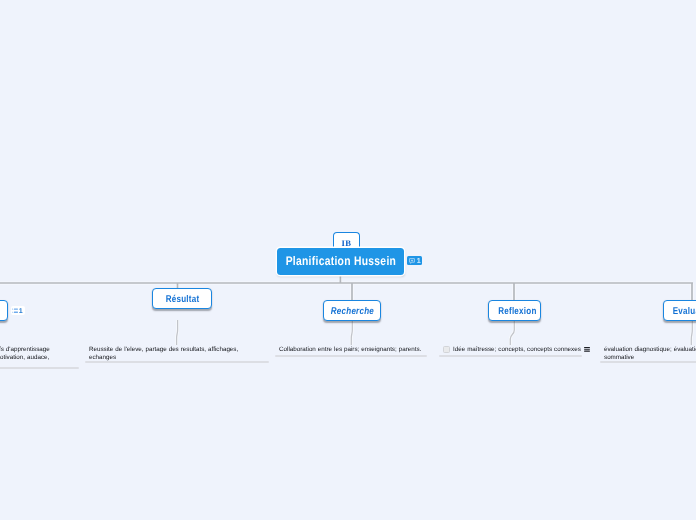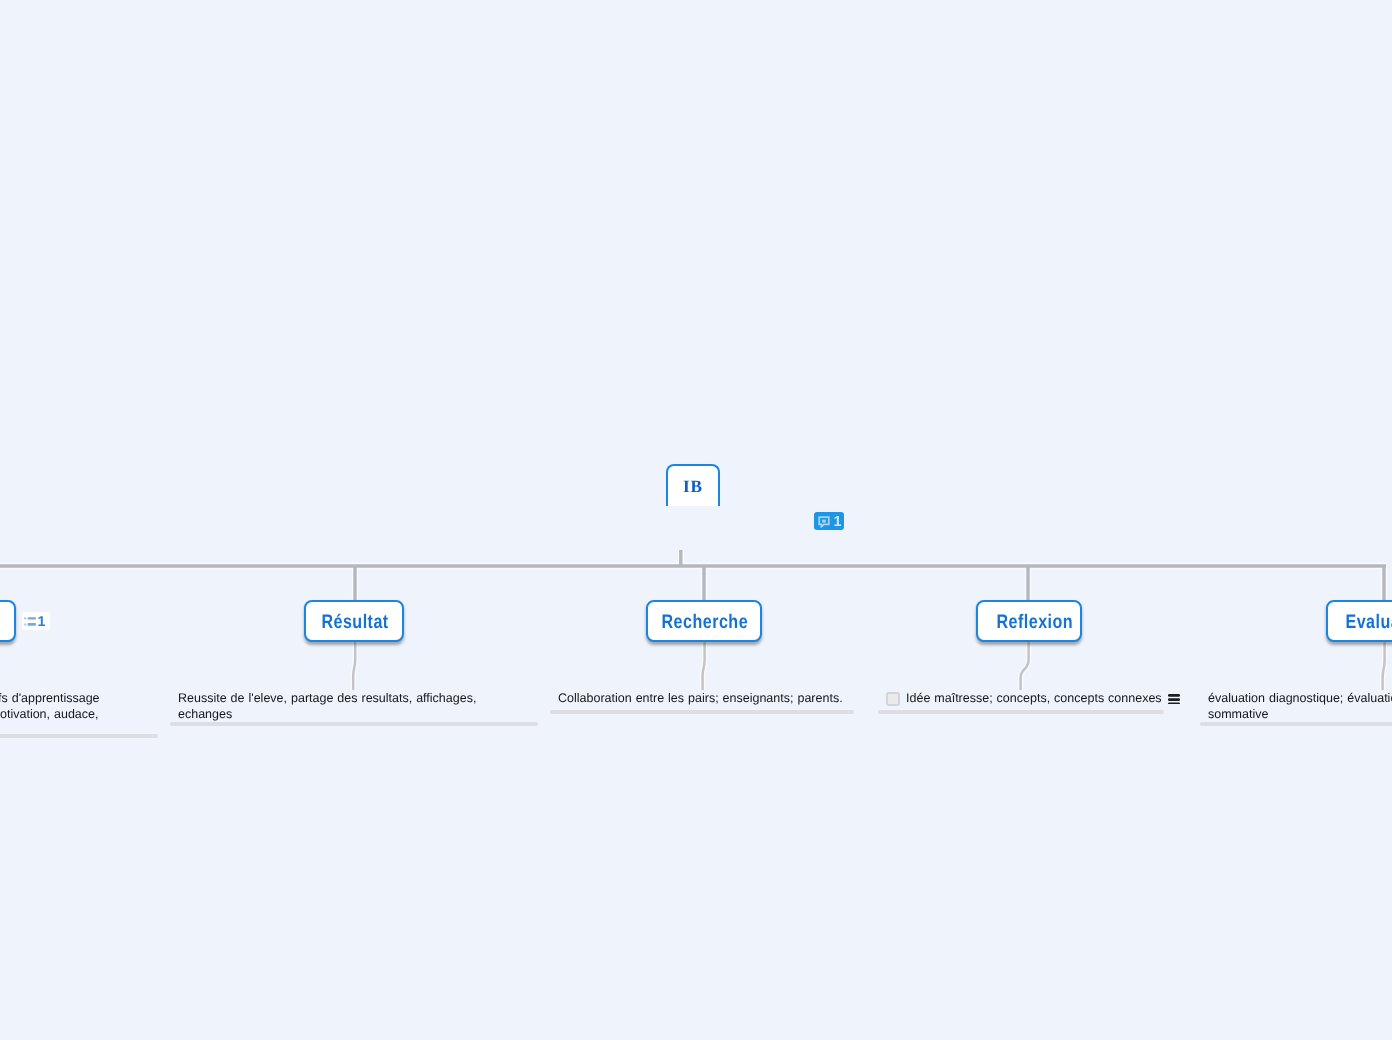--- a/index.html
+++ b/index.html
@@ -70,20 +70,23 @@
       <path d="M177.6,320 L177.6,330 C177.6,334 176.6,334 176.6,338 L176.6,345"></path>
       <path d="M352.3,320 L352.3,330 C352.3,334 351.3,334 351.3,338 L351.3,345"></path>
       <path d="M514.3,320 L514.3,330 C514.3,335 510.3,334 510.3,339 L510.3,345"></path>
       <path d="M692.3,320 L692.3,330 C692.3,335 691.3,334 691.3,339 L691.3,345"></path>
     </g>
   </svg>
 
   <div class="ibnode" style="left:333px;top:232px;width:27px;height:21px;padding-bottom:0px;">
     <span>IB</span>
   </div>
+  <div class="root" style="left:277px;top:248px;width:127px;height:27px;">
+    <span>Planification Hussein</span>
+  </div>
   <div class="badge-root" style="left:407px;top:256px;">
     <svg width="6" height="6" viewBox="0 0 12 12" style="margin-left:0.5px">
       <path d="M1.2,1.2 h9.6 v7.2 h-5 l-2.4,2.4 v-2.4 h-2.2 z" fill="none" stroke="#a9d4f6" stroke-width="1.7"></path>
       <rect x="4.2" y="3.6" width="3.6" height="3" fill="#a9d4f6"></rect>
     </svg>
     <span style="color:#cfe8fb">1</span>
   </div>
 
   <div class="node" style="left:-44px;top:300px;width:52px;height:21px;">
     <span></span>
@@ -91,24 +94,24 @@
   <div class="badge-white" style="left:11px;top:306px;">
     <svg width="6" height="6" viewBox="0 0 12 12" style="position:relative;top:0.5px">
       <rect x="0" y="1.2" width="2.2" height="2.2" rx="0.4" fill="#a8cff4"></rect>
       <rect x="3.6" y="1.2" width="8.4" height="2.2" rx="0.8" fill="#6fabed"></rect>
       <rect x="0" y="7.4" width="2.2" height="2.2" rx="0.4" fill="#a8cff4"></rect>
       <rect x="3.6" y="7.0" width="8.4" height="2.8" rx="0.8" fill="#6fabed"></rect>
     </svg>
     <span style="position:relative;top:1px;left:-1px">1</span>
   </div>
 
-  <div class="node" style="left:152px;top:300px;width:50px;height:21px;">
+  <div class="node" style="left:152px;top:288px;width:60px;height:21px;">
     <span>Résultat</span>
   </div>
-  <div class="node" style="left:323px;top:300px;width:58px;height:21px;">
+  <div class="node" style="left:323px;top:300px;width:58px;height:21px;font-style:italic;">
     <span>Recherche</span>
   </div>
   <div class="node" style="left:488px;top:300px;width:53px;height:21px;justify-content:flex-end;">
     <span>Reflexion</span>
   </div>
   <div class="node" style="left:663px;top:300px;width:61px;height:21px;">
     <span>Evaluation</span>
   </div>
 
   <div class="desc" style="left:0px;top:346px;width:140px;text-indent:-1px;">fs d'apprentissage

